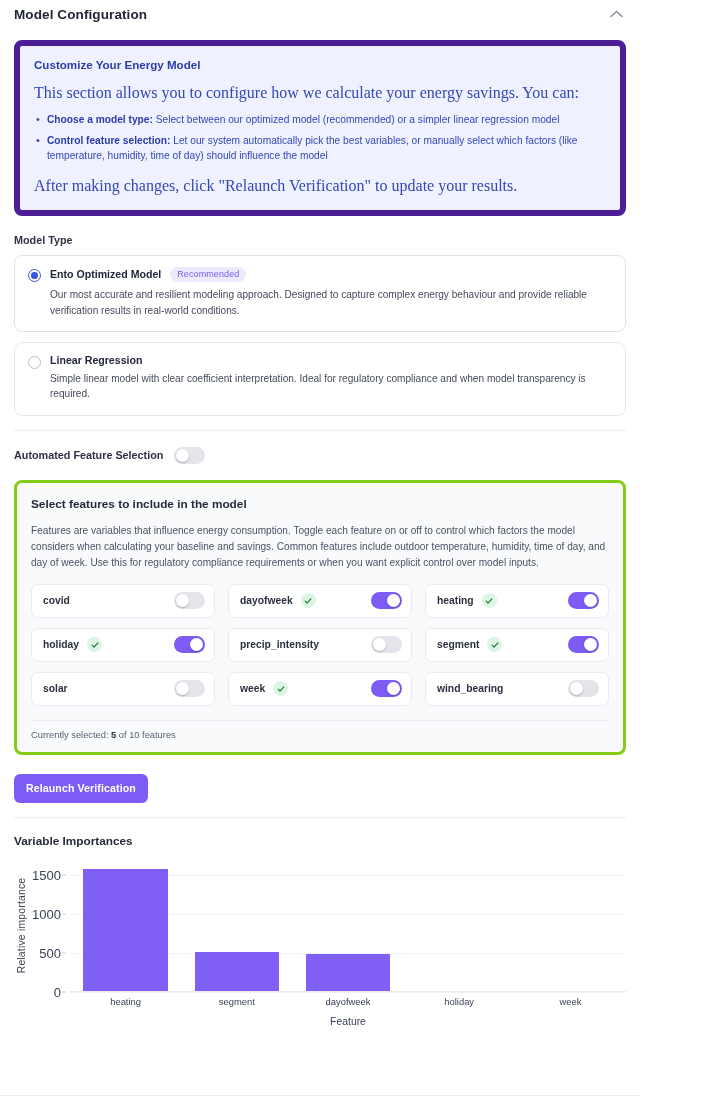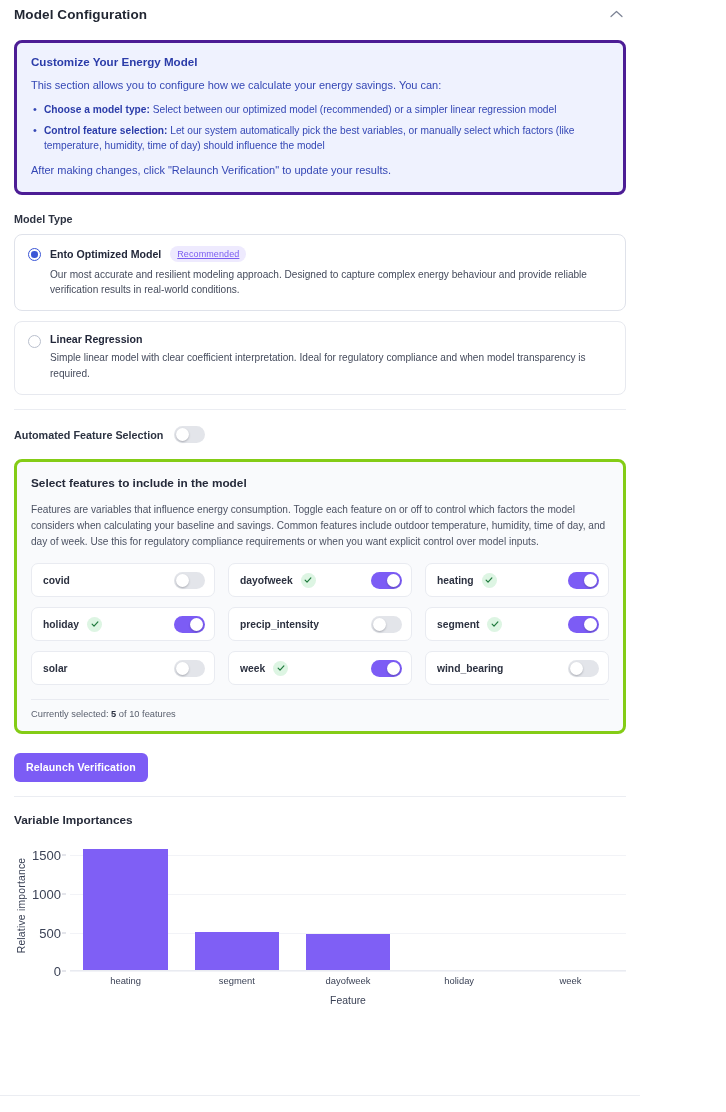--- a/index.html
+++ b/index.html
@@ -21,27 +21,27 @@
   .chevron-btn {
     width: 20px; height: 20px; display: flex; align-items: center; justify-content: center;
     cursor: pointer; background: none; border: none;
   }
   .chevron-btn svg { display: block; }
 
   
   .callout {
     margin: 12px 14px 0 14px;
     background: #eff2fe;
-    border: 3px solid #4c1d95;
+    border: 6px solid #4c1d95;
     border-radius: 8px;
     padding: 12px 14px 13px 14px;
     color: #2e40b5;
   }
   .callout h3 { font-size: 11.6px; font-weight: 700; color: #2b3ca9; margin-bottom: 10px; }
-  .callout p { font-size: 11px; line-height: 1.45; color: #3447b5; }
+  .callout p { font-size: 16px; line-height: 1.45; color: #3447b5; font-family: Liberation Serif, serif; }
   .callout ul { list-style: none; margin: 9px 0 9px 0; }
   .callout li {
     position: relative; padding-left: 13px; margin-bottom: 6px;
     font-size: 10.2px; line-height: 1.45; color: #3447b5;
   }
   .callout li::before {
     content: "•"; position: absolute; left: 2px; top: -1px; font-size: 11px; color: #3447b5;
   }
   .callout li b { font-weight: 700; color: #2b3ca9; }
   .callout .after { margin-top: 10px; }
@@ -68,21 +68,20 @@
     content: ""; position: absolute; inset: 2.2px; border-radius: 50%;
     background: #3b56d6;
   }
   .radio-body { flex: 1 1 auto; }
   .radio-top { display: flex; align-items: center; gap: 9px; margin-bottom: 5px; }
   .radio-name { font-size: 10.6px; font-weight: 700; color: #23283a; }
   .badge-rec {
     font-size: 9px; color: #7a5cf0; background: #eeeafe;
     border-radius: 9px; padding: 2.5px 7px 3px 7px; font-weight: 500;
     letter-spacing: .1px;
-    text-decoration: underline;
   }
   .radio-desc { font-size: 10.1px; line-height: 1.52; color: #454b5c; max-width: 625px; }
 
   
   .divider { height: 1px; background: #ebedf2; margin: 14px 14px 0 14px; }
 
   
   .auto-row {
     display: flex; align-items: center; gap: 11px;
     margin: 16px 14px 0 14px;

